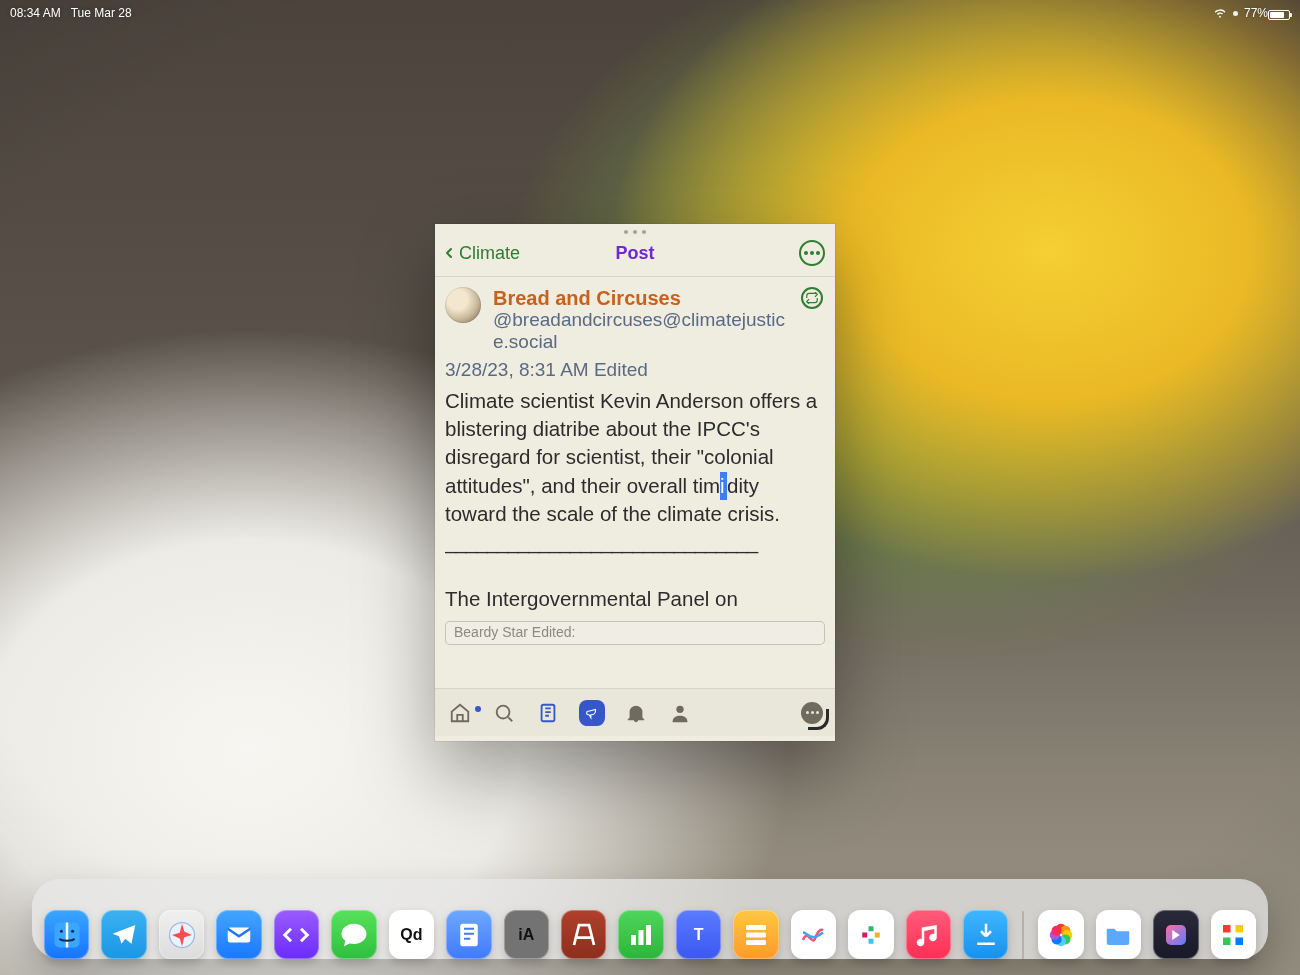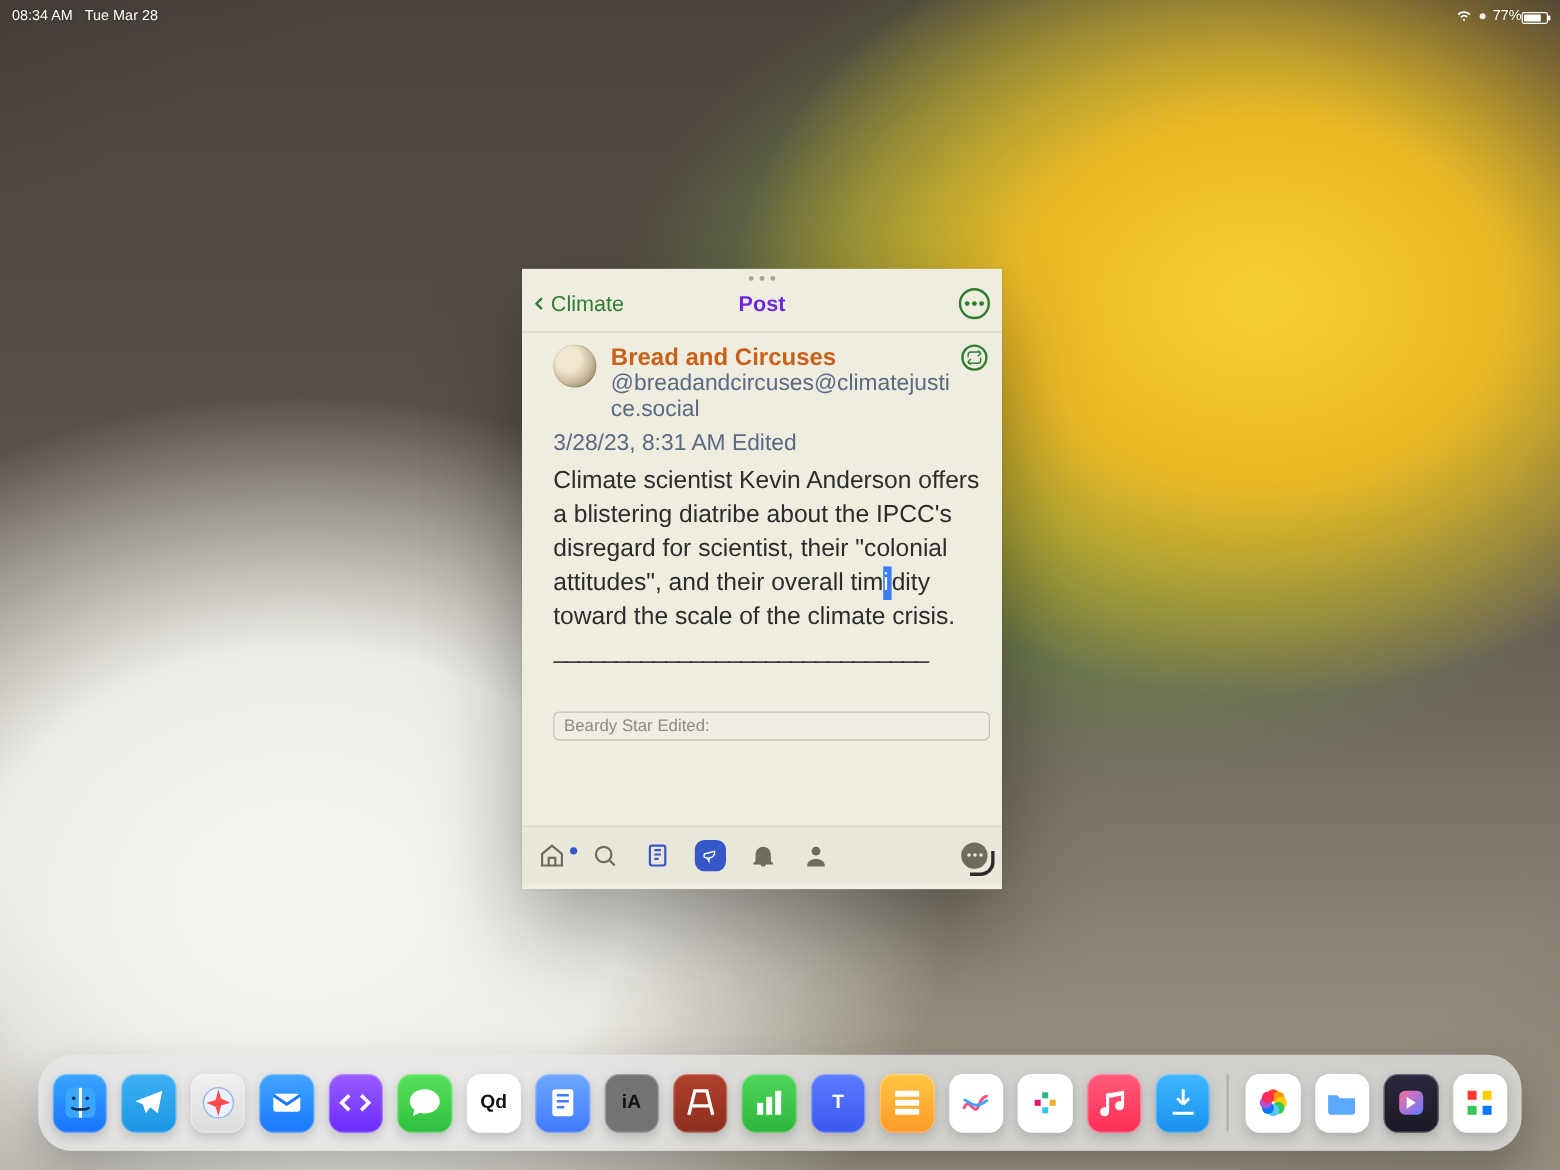--- a/index.html
+++ b/index.html
@@ -52,21 +52,21 @@
   .grabber { display:flex; justify-content:center; padding-top:6px; gap:5px; }
   .grabber span { width:4px; height:4px; background:#666; border-radius:50%; opacity:0.55; }
 
   .titlebar { display:flex; align-items:center; justify-content:space-between; padding: 6px 10px 10px 6px; border-bottom: 1px solid rgba(0,0,0,0.1); }
   .back { display:flex; align-items:center; gap:2px; color:#2e7d32; font-size:18px; }
   .back svg { width:16px; height:16px; }
   .title-center { position:absolute; left:0; right:0; text-align:center; font-weight:600; color:#6d28d9; font-size:18px; pointer-events:none; }
   .more-circle { width:26px; height:26px; border:2px solid #2e7d32; border-radius:50%; display:flex; align-items:center; justify-content:center; }
   .more-circle span { width:4px; height:4px; background:#2e7d32; border-radius:50%; margin:0 1.2px; }
 
-  .post { padding: 10px 10px 0 26px; position: relative; height: calc(100% - 48px - 10px); display:flex; flex-direction:column; }
+  .post { padding: 10px 10px 0 10px; position: relative; height: calc(100% - 48px - 10px); display:flex; flex-direction:column; }
   .post-header { display:grid; grid-template-columns: 40px 1fr 24px; gap:8px; align-items:start; }
   .avatar { width:36px; height:36px; border-radius:50%; background: radial-gradient(circle at 35% 35%, #f3e7cf 30%, #c9b89b 60%, #6b5a42 100%); box-shadow: inset 0 0 0 1px rgba(0,0,0,0.08); }
   .display-name { color:#C9611A; font-weight:700; font-size:20px; line-height:1.1; }
   .handle { color:#5a6a84; font-size:19px; line-height:1.15; word-break: break-all; }
   .boost-badge { width:22px; height:22px; border:2px solid #2e7d32; border-radius:50%; display:flex; align-items:center; justify-content:center; color:#2e7d32; }
   .boost-badge svg { width:14px; height:14px; }
 
   .meta { color:#5a6a84; font-size:19px; margin-top:6px; }
   .body { color:#2c2c2c; font-size:20.5px; line-height:1.38; margin-top:6px; overflow:hidden; }
   .sep { letter-spacing:-1px; }
@@ -89,21 +89,21 @@
   .resize-handle { position:absolute; right:6px; bottom:6px; width:18px; height:18px; }
   .resize-handle::before { content:""; position:absolute; right:0; bottom:0; width:18px; height:18px; border-right:3px solid #2a2a2a; border-bottom:3px solid #2a2a2a; border-bottom-right-radius:12px; }
 
   
   .dock {
     position:absolute; left:32px; right:32px; bottom:16px; height:80px;
     background: rgba(230,230,230,0.75);
     -webkit-backdrop-filter: blur(14px); backdrop-filter: blur(14px);
     border-radius: 28px;
     box-shadow: 0 20px 40px rgba(0,0,0,0.25);
-    display:flex; align-items:center; gap:12px; padding:0 12px; z-index:4;
+    display:flex; align-items:flex-end; gap:12px; padding:0 12px; z-index:4;
   }
   .dock .spacer { width:2px; height:48px; background:rgba(0,0,0,0.15); margin:0 2px; border-radius:2px; }
   .app { width:49px; height:49px; border-radius:12px; box-shadow: 0 4px 10px rgba(0,0,0,0.18), inset 0 0 0 1px rgba(255,255,255,0.3); display:flex; align-items:center; justify-content:center; color:#fff; font-weight:700; font-size:18px; }
   
   .app.finder { background: linear-gradient(180deg,#3aa6ff,#1673ff); }
   .app.telegram { background: linear-gradient(180deg,#3db0f2,#1a97e4); }
   .app.safari { background: linear-gradient(180deg,#f0f0f0,#dcdcdc); }
   .app.mail { background: linear-gradient(180deg,#42a6ff,#1a78ff); }
   .app.purple { background: linear-gradient(180deg,#9a5cff,#6a2bff); }
   .app.messages { background: linear-gradient(180deg,#57e25b,#2fbf3e); }
@@ -179,21 +179,21 @@
         <div class="display-name">Bread and Circuses</div>
         <div class="handle">@breadandcircuses@climatejustice.social</div>
       </div>
       <div class="boost-badge">
         <svg viewBox="0 0 24 24" fill="none" stroke="#2e7d32" stroke-width="2">
             <path d="M17 2l4 4-4 4M3 12V8a4 4 0 0 1 4-4h14M7 22l-4-4 4-4M21 12v4a4 4 0 0 1-4 4H3"></path>
           </svg>
       </div>
     </div>
     <div class="meta">3/28/23, 8:31 AM Edited</div>
-    <div class="body"><span>Climate scientist Kevin Anderson offers a blistering diatribe about the IPCC's disregard for scientist, their "colonial attitudes", and their overall tim</span><span class="txt-caret">i</span><span>dity toward the scale of the climate crisis.</span><br><span class="sep">______________________________</span><br><br></div>
+    <div class="body"><span>Climate scientist Kevin Anderson offers a blistering diatribe about the IPCC's disregard for scientist, their "colonial attitudes", and their overall tim</span><span class="txt-caret">i</span><span>dity toward the scale of the climate crisis.</span><br><span class="sep">______________________________</span><br><br><span>The Intergovernmental Panel on</span></div>
 
     <div class="search-field">
       <span>Beardy Star Edited:</span>
     </div>
 
     <div class="toolbar">
       <div class="tb-left">
         <div style="position:relative">
           <div class="tb-ico">
             <svg viewBox="0 0 24 24" fill="none" stroke="currentColor" stroke-width="2">

